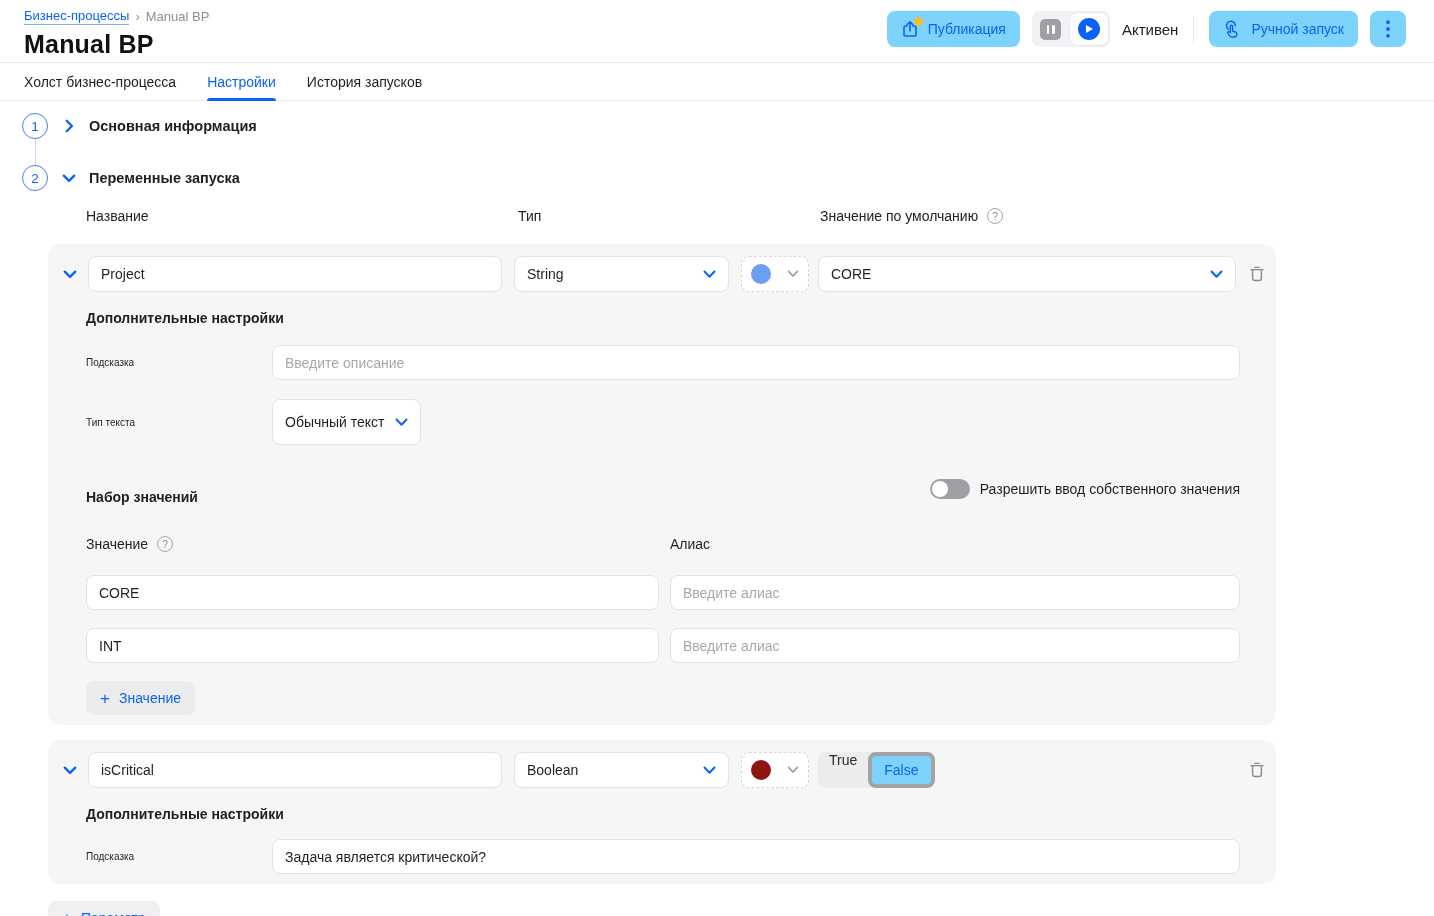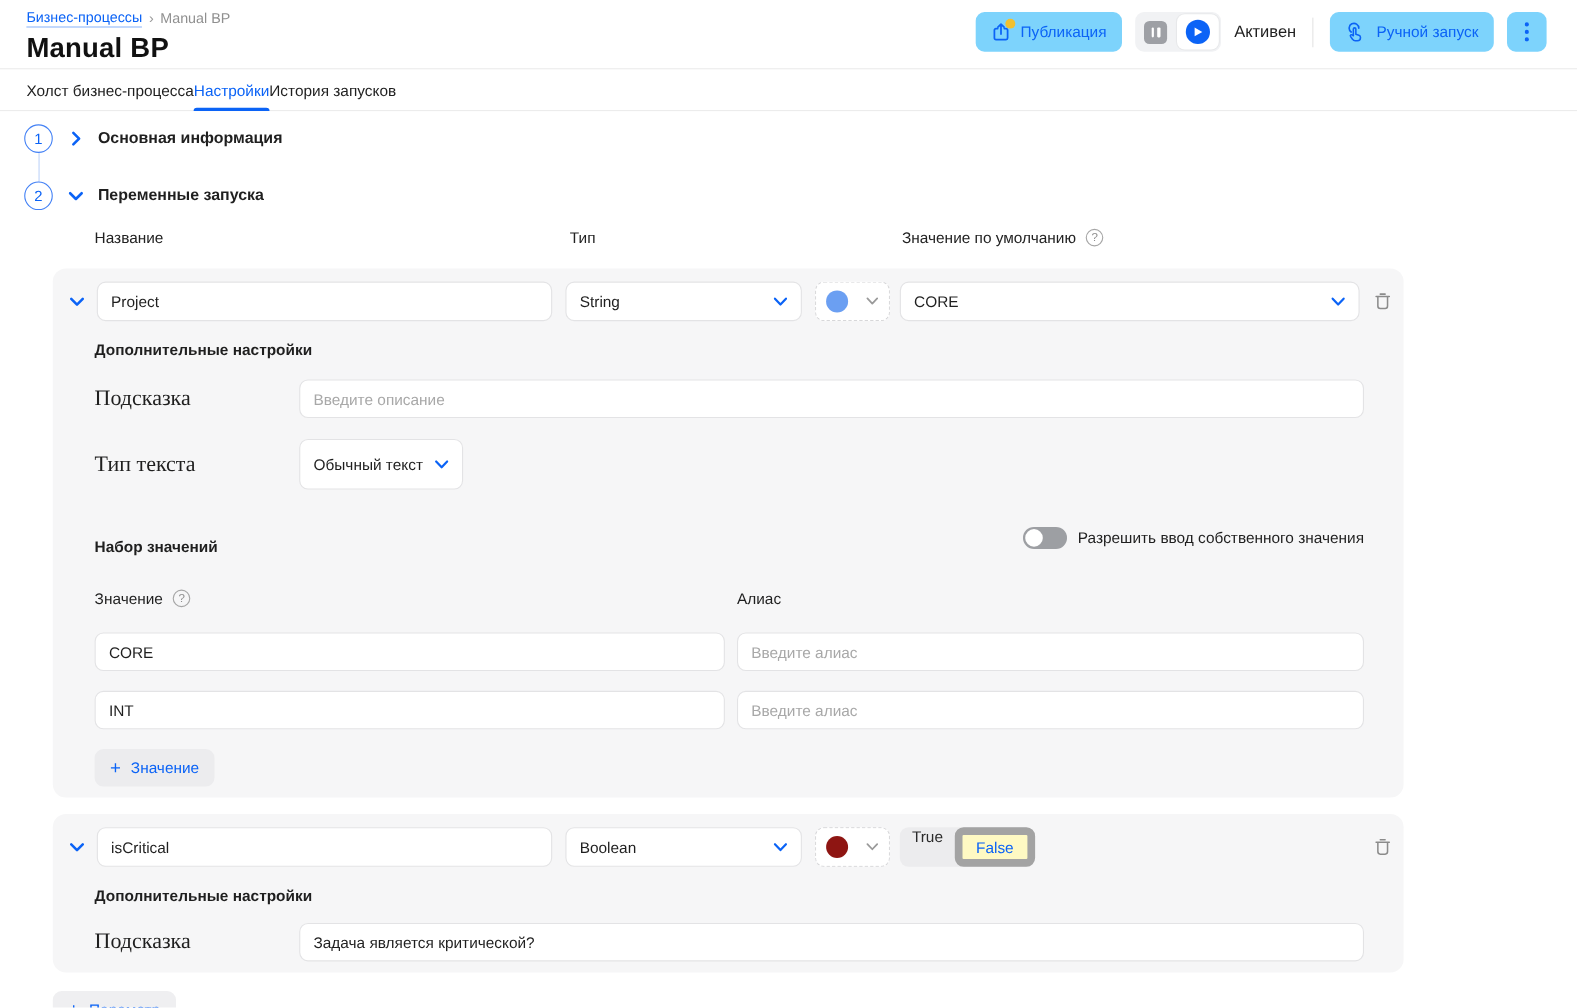--- a/index.html
+++ b/index.html
@@ -31,21 +31,21 @@
               display:flex; align-items:center; justify-content:center; cursor:pointer;
               box-shadow:0 0 0 1px rgba(0,0,0,.04); }
   .play-circle { width:22px; height:22px; border-radius:50%; background:#0b63f6;
                  display:flex; align-items:center; justify-content:center; }
   .play-circle i { width:0; height:0; border-left:7px solid #fff; border-top:4.5px solid transparent;
                    border-bottom:4.5px solid transparent; margin-left:2px; }
   .status-text { font-size:15px; color:#1f1f1f; }
   .vdiv { width:1px; height:27px; background:#e4e4e4; margin:0 3px; }
   .btn-more { width:36px; padding:0; justify-content:center; }
   
-  .tabbar { display:flex; padding:0 24px; height:39px; align-items:stretch;
+  .tabbar { display:flex; gap:31px; padding:0 24px; height:39px; align-items:stretch;
             border-top:1px solid #ececec; border-bottom:1px solid #ececec; }
   .tab { position:relative; display:flex; align-items:center; font-size:14px; color:#1f1f1f; cursor:pointer; }
   .tab.active { color:#0b63f6; }
   .tab.active::after { content:""; position:absolute; left:0; right:0; bottom:-1px; height:3px;
                        border-radius:3px 3px 0 0; background:#0b63f6; }
   
   .content { padding:12px 24px 0 22px; }
   .step-row { display:flex; align-items:center; }
   .step-circle { width:26px; height:26px; border:1.5px solid #4381f5; border-radius:50%;
                  color:#0b63f6; display:flex; align-items:center; justify-content:center;
@@ -74,21 +74,21 @@
   .dd-type { width:215px; margin-left:12px;gap:29px; }
   .color-dd { width:68px; height:36px; margin-left:12px; border:1px dashed #d7d7d9; border-radius:8px;
               background:#fff; display:flex; align-items:center; justify-content:space-between;
               padding:0 9px; cursor:pointer; }
   .swatch { width:20px; height:20px; border-radius:50%; }
   .dd-default { width:418px; margin-left:9px; }
   .trash { margin-left:12px; cursor:pointer; display:flex; }
   .card-inner { margin:0 36px 0 38px; }
   .section-title { margin-top:18px; font-weight:600; font-size:14px; }
   .field-row { display:flex; align-items:center; margin-top:19px; }
-  .field-label { width:186px; font-size:20px; flex:none;font-family:Liberation Serif, serif; }
+  .field-label { width:186px; font-size:10px; flex:none; }
   .field-input { flex:1; }
   .dd-texttype { height:46px; justify-content:center; gap:10px; width:auto; display:inline-flex; }
   .values-head { display:flex; justify-content:space-between; align-items:center; margin-top:27px; }
   .toggle-group { display:flex; align-items:center; gap:10px; }
   .toggle { width:40px; height:20px; background:#9d9fa3; border-radius:10px; position:relative;
             cursor:pointer; flex:none; }
   .toggle::after { content:""; position:absolute; width:16px; height:16px; border-radius:50%;
                    background:#fff; top:2px; left:2px; }
   .vgrid-head { display:flex; gap:11px; margin-top:31px; font-size:14px; }
   .vh-value { width:573px; display:flex; align-items:center; gap:9px; }
@@ -96,22 +96,22 @@
   .value-row.first { margin-top:23px; }
   .value-input { width:573px; }
   .alias-input { flex:1; }
   .add-btn { margin-top:18px; display:inline-flex; align-items:center; gap:9px; height:34px;
              padding:0 14px; background:#ececee; border:none; border-radius:8px; color:#0b63f6;
              font-size:14px; font-family:inherit; cursor:pointer; }
   .plus { font-size:17px; line-height:1; color:#0b63f6; font-weight:500; }
   .bool-seg { margin-left:9px; height:36px; background:#ececee; border-radius:8px;
               display:inline-flex; align-items:flex-start; }
   .bool-true { padding:0 11px; color:#2b2b2b; font-size:14px; cursor:pointer; }
-  .bool-false { height:36px; display:flex; align-items:center; padding:0 12px; background:#fef9c3;
-                border:7px solid #a3a3a3; border-radius:8px; color:#0b63f6; font-size:14px; cursor:pointer; }
+  .bool-false { height:36px; display:flex; align-items:center; padding:0 12px; background:#7dd3fc;
+                border:4px solid #a3a3a3; border-radius:8px; color:#0b63f6; font-size:14px; cursor:pointer; }
   .card2 { margin-top:15px; }
   .add-param { margin:17px 0 0 26px; background:#efeff1; }
   .chev svg { display:block; }
 </style>
 </head>
 <body>
 
 <div class="header">
   <div>
     <div class="breadcrumb">

